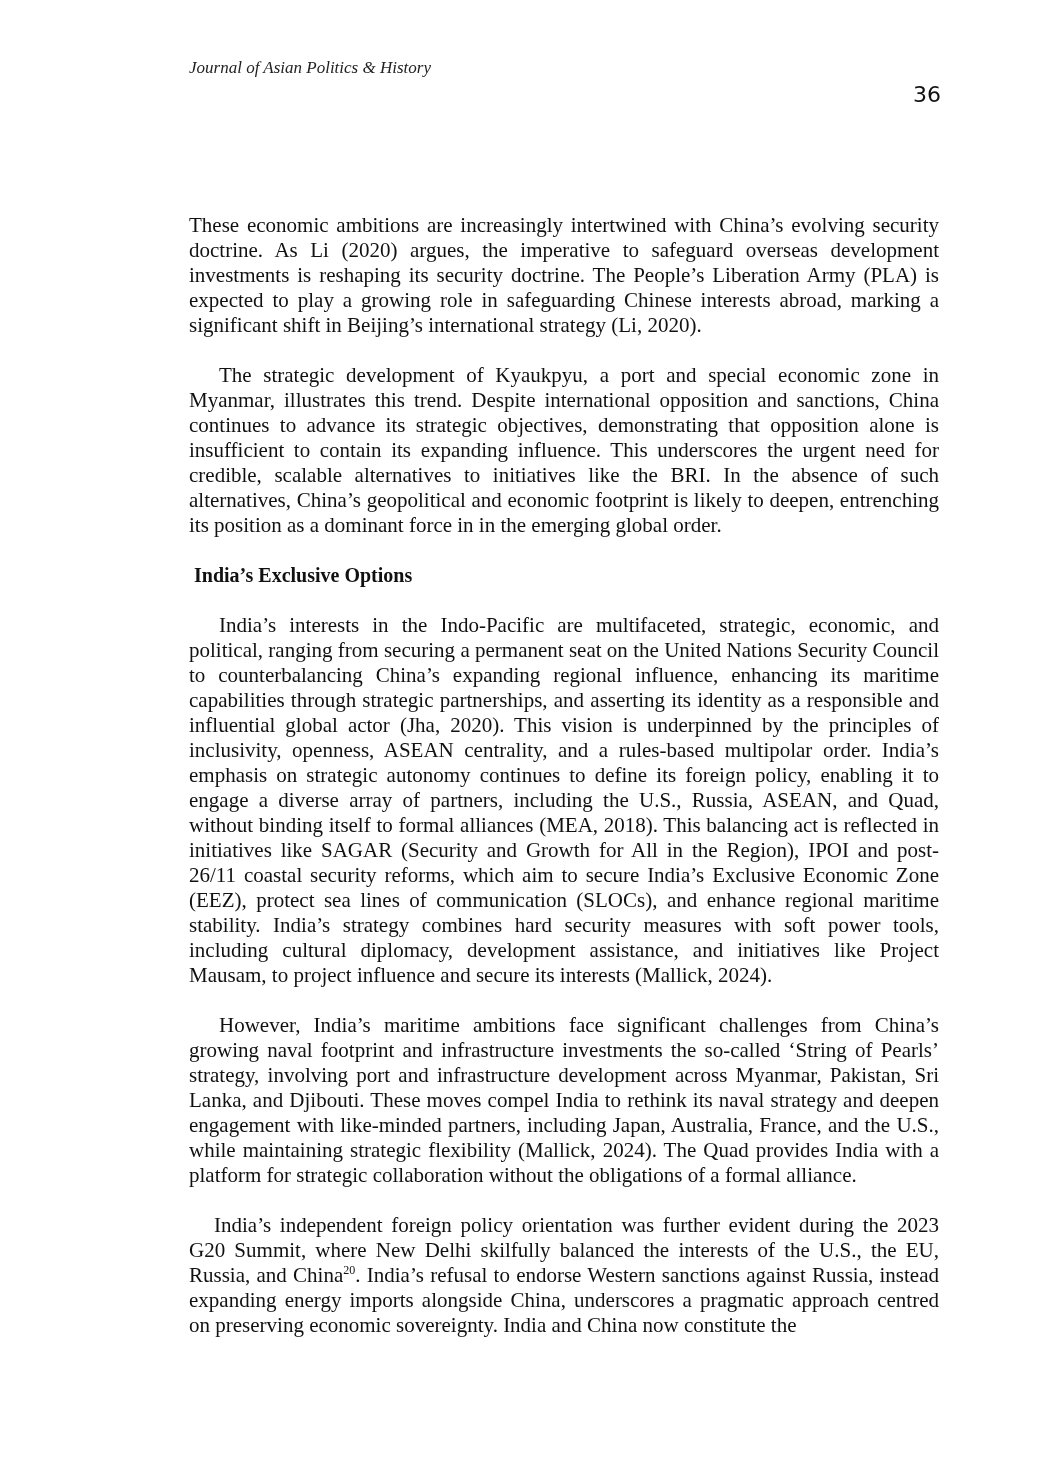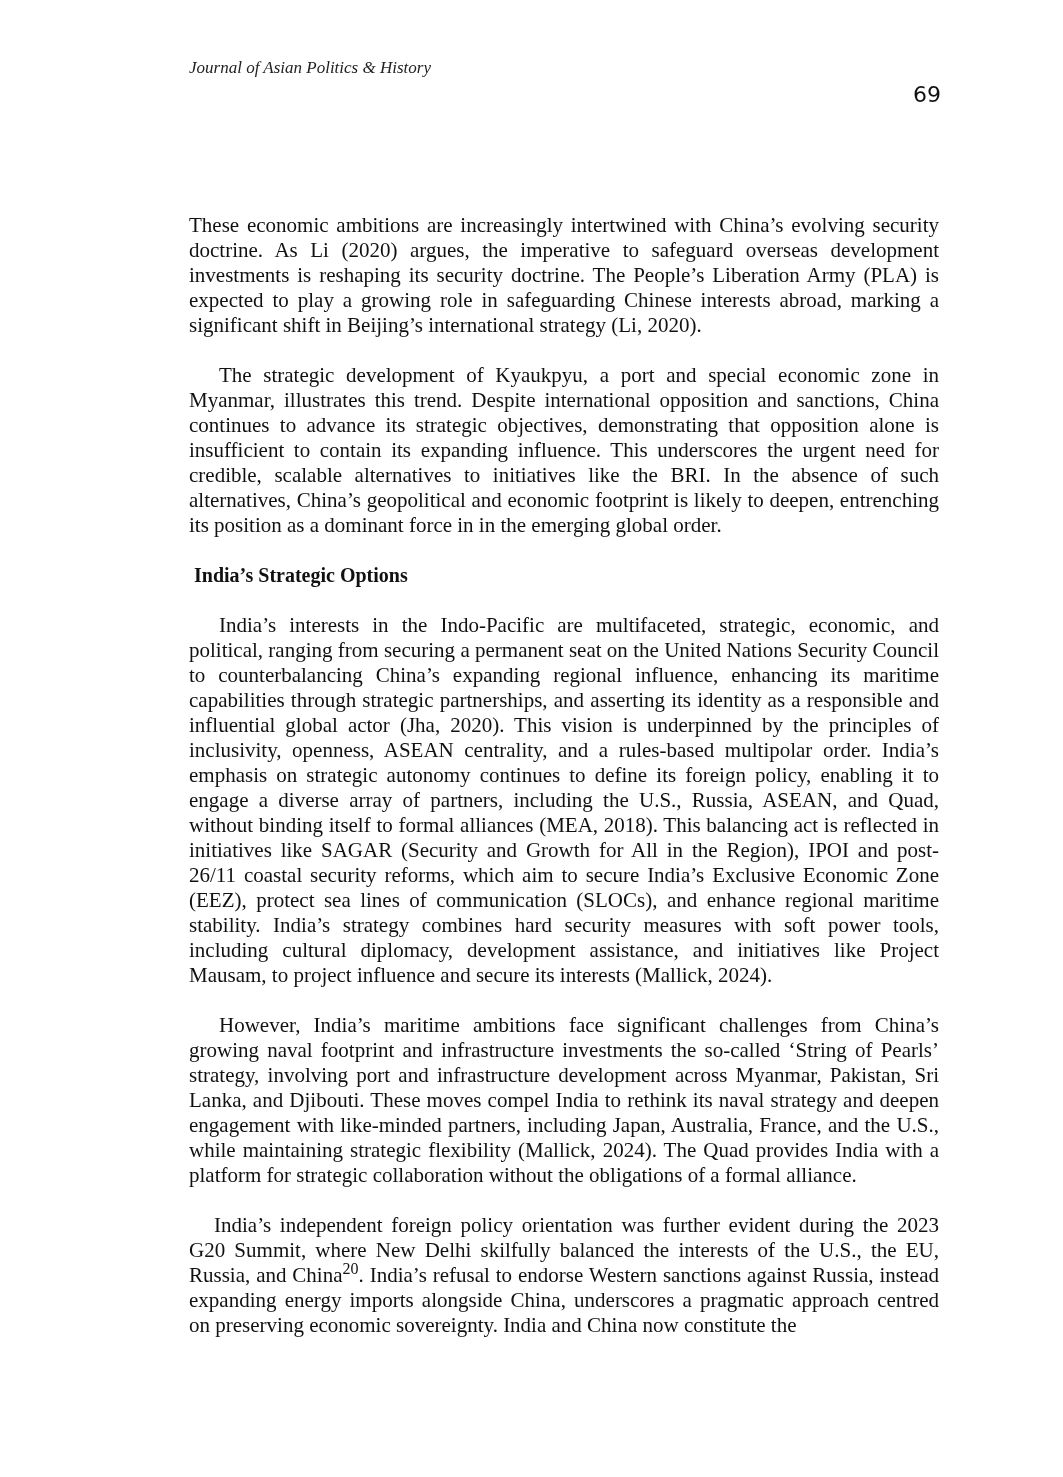--- a/index.html
+++ b/index.html
@@ -23,32 +23,32 @@
     margin-top: 39px;
   }
   .body p { margin: 0 0 25px 0; text-align: justify; }
   .body p.indent { text-indent: 30px; }
   .body p.indent-small { text-indent: 25px; }
   .heading {
     font-family: "Liberation Serif", "DejaVu Serif", serif;
     font-weight: bold; font-size: 20px; line-height: 25px;
     margin: 0 0 25px 5px;
   }
-  sup { font-size: 16px; line-height: 0; vertical-align: super; }
+  sup { font-size: 12px; line-height: 0; vertical-align: super; }
 </style>
 </head>
 <body>
 
 <div class="page">
   <div class="running-head">Journal of Asian Politics &amp; History</div>
-  <div class="page-number">69</div>
+  <div class="page-number">36</div>
 
   <div class="body">
     <p>These economic ambitions are increasingly intertwined with China’s evolving security doctrine. As Li (2020) argues, the imperative to safeguard overseas development investments is reshaping its security doctrine. The People’s Liberation Army (PLA) is expected to play a growing role in safeguarding Chinese interests abroad, marking a significant shift in Beijing’s international strategy (Li, 2020).</p>
     <p class="indent">The strategic development of Kyaukpyu, a port and special economic zone in Myanmar, illustrates this trend. Despite international opposition and sanctions, China continues to advance its strategic objectives, demonstrating that opposition alone is insufficient to contain its expanding influence. This underscores the urgent need for credible, scalable alternatives to initiatives like the BRI. In the absence of such alternatives, China’s geopolitical and economic footprint is likely to deepen, entrenching its position as a dominant force in in the emerging global order.</p>
 
-    <div class="heading">India’s Strategic Options</div>
+    <div class="heading">India’s Exclusive Options</div>
 
     <p class="indent">India’s interests in the Indo-Pacific are multifaceted, strategic, economic, and political, ranging from securing a permanent seat on the United Nations Security Council to counterbalancing China’s expanding regional influence, enhancing its maritime capabilities through strategic partnerships, and asserting its identity as a responsible and influential global actor (Jha, 2020). This vision is underpinned by the principles of inclusivity, openness, ASEAN centrality, and a rules-based multipolar order. India’s emphasis on strategic autonomy continues to define its foreign policy, enabling it to engage a diverse array of partners, including the U.S., Russia, ASEAN, and Quad, without binding itself to formal alliances (MEA, 2018). This balancing act is reflected in initiatives like SAGAR (Security and Growth for All in the Region), IPOI and post-26/11 coastal security reforms, which aim to secure India’s Exclusive Economic Zone (EEZ), protect sea lines of communication (SLOCs), and enhance regional maritime stability. India’s strategy combines hard security measures with soft power tools, including cultural diplomacy, development assistance, and initiatives like Project Mausam, to project influence and secure its interests (Mallick, 2024).</p>
     <p class="indent">However, India’s maritime ambitions face significant challenges from China’s growing naval footprint and infrastructure investments the so-called ‘String of Pearls’ strategy, involving port and infrastructure development across Myanmar, Pakistan, Sri Lanka, and Djibouti. These moves compel India to rethink its naval strategy and deepen engagement with like-minded partners, including Japan, Australia, France, and the U.S., while maintaining strategic flexibility (Mallick, 2024). The Quad provides India with a platform for strategic collaboration without the obligations of a formal alliance.</p>
     <p class="indent-small"><span>India’s independent foreign policy orientation was further evident during the 2023 G20 Summit, where New Delhi skilfully balanced the interests of the U.S., the EU, Russia, and China</span><sup>20</sup><span>. India’s refusal to endorse Western sanctions against Russia, instead expanding energy imports alongside China, underscores a pragmatic approach centred on preserving economic sovereignty. India and China now constitute the</span></p>
   </div>
 </div>
 
 </body></html>

